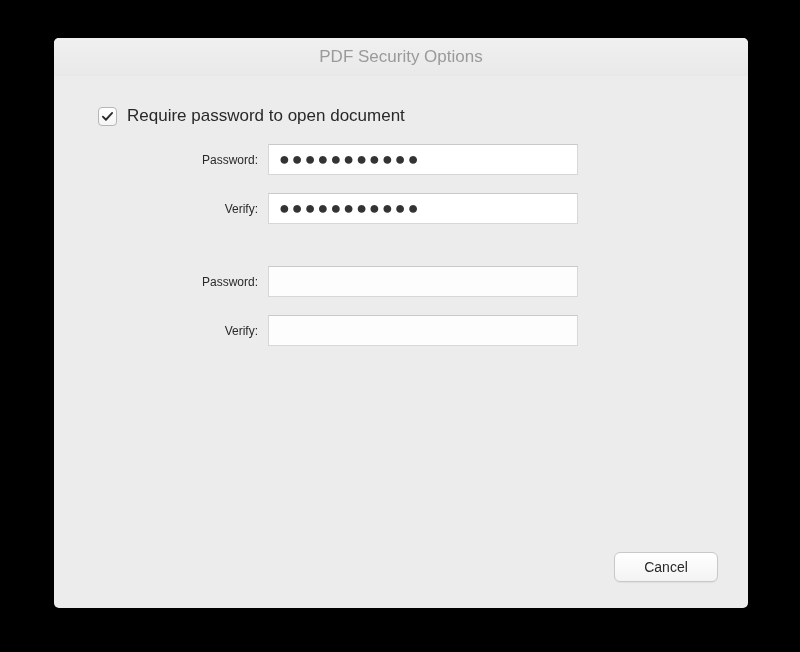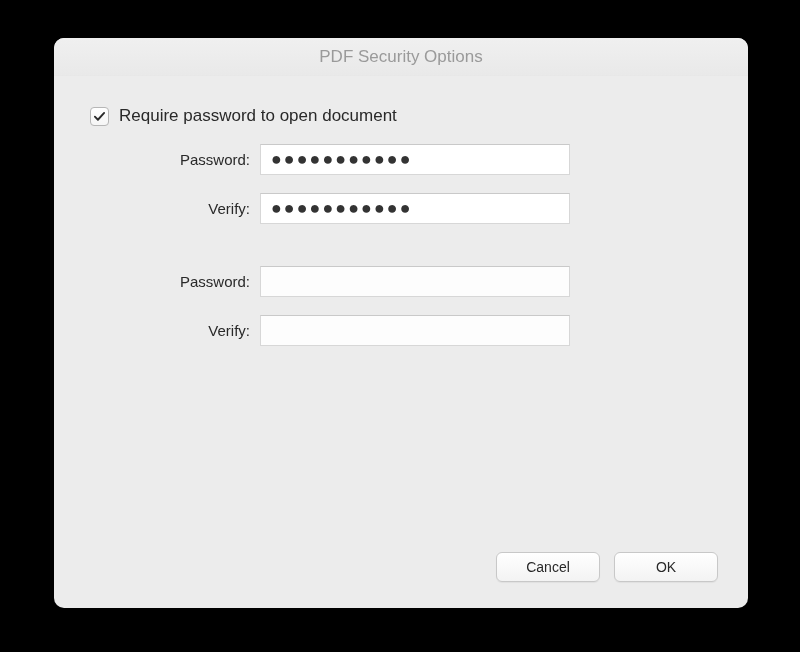--- a/index.html
+++ b/index.html
@@ -12,36 +12,37 @@
       color: #292929;
       position: relative;
     }
     .dialog {
       position: absolute;
       left: 54px;
       top: 38px;
       width: 694px;
       height: 570px;
       background: #ececec;
-      border-radius: 10px;
+      border-radius: 5px;
       box-shadow: 0 20px 50px rgba(0,0,0,0.5), 0 0 0 1px rgba(0,0,0,0.08);
       overflow: hidden;
     }
     .titlebar {
       height: 38px;
       line-height: 38px;
       text-align: center;
       color: #9a9a9a;
       font-size: 17px;
       font-weight: 400;
       border-bottom: 1px solid rgba(0,0,0,0.03);
       background: linear-gradient(#f0f0f0, #e9e9e9);
     }
     .content {
       padding: 30px 36px 20px 36px;
+      margin-left: 8px;
     }
     .section {
       margin-bottom: 42px;
     }
     .check-row {
       display: flex;
       align-items: center;
       gap: 10px;
       margin-bottom: 12px;
     }
@@ -60,21 +61,21 @@
     .checkbox svg { display: none; width: 13px; height: 13px; }
     .field-row {
       display: flex;
       align-items: center;
       margin-top: 18px;
     }
     .field-label {
       width: 170px;
       text-align: right;
       padding-right: 10px;
-      font-size: 15px;
+      font-size: 12px;
     }
     .text-input {
       width: 310px;
       height: 31px;
       background: #fff;
       border: 1px solid #d7d7d7;
       border-top-color: #c9c9c9;
       padding: 0 10px;
       font-size: 18px;
       letter-spacing: 2px;
@@ -150,15 +151,14 @@
       <div class="field-row">
         <div class="field-label">Verify:</div>
         <div class="text-input disabled"></div>
       </div>
     </div>
 
   </div>
 
   <div class="button-row">
     <div class="btn">Cancel</div>
-    <div class="btn">OK</div>
   </div>
 </div>
 
 </body></html>

